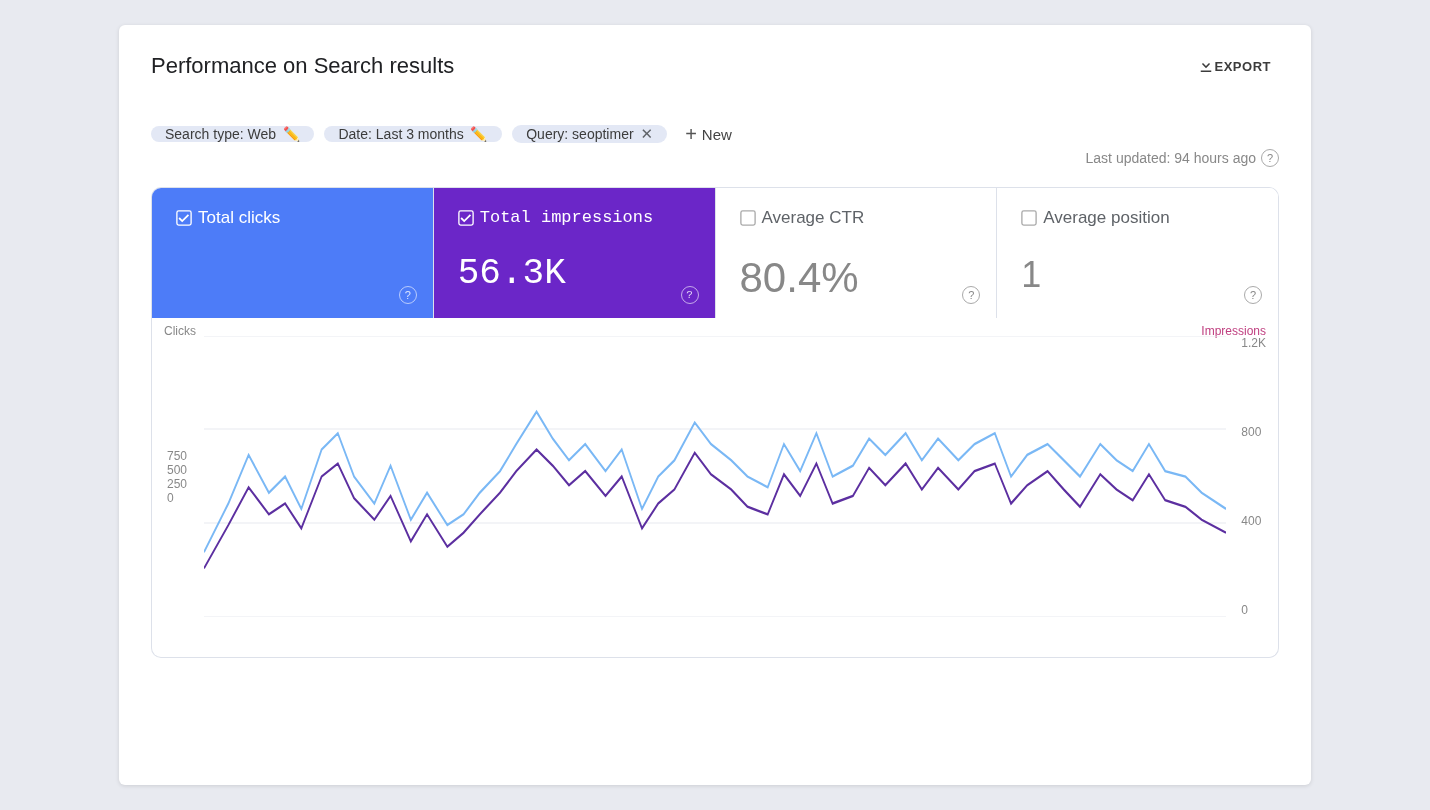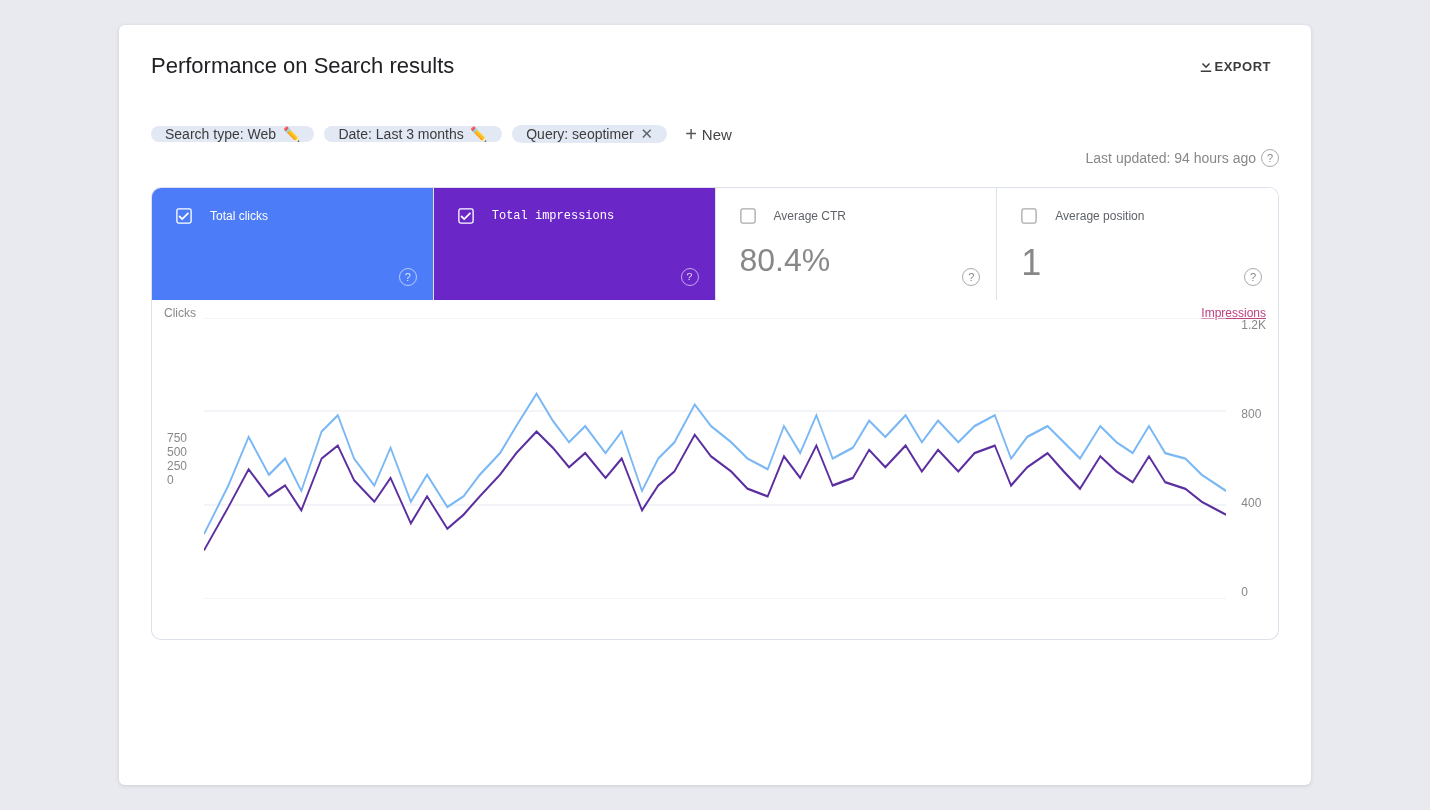--- a/index.html
+++ b/index.html
@@ -131,27 +131,27 @@
     }
     .metric-card:last-child { border-right: none; }
     .metric-card.active-blue {
       background: #4d7cf8;
     }
     .metric-card.active-purple {
       background: #6b26c8;
       font-family: Liberation Mono, monospace;
     }
     .metric-label {
-      font-size: 12px;
+      font-size: 17px;
       font-weight: 500;
       color: #5f6368;
       display: flex;
       align-items: center;
-      gap: 18px;
-      margin-bottom: 18px;
+      gap: 6px;
+      margin-bottom: 26px;
     }
     .metric-card.active-blue .metric-label,
     .metric-card.active-purple .metric-label {
       color: #fff;
     }
     .metric-value {
       font-size: 36px;
       font-weight: 400;
       color: #202124;
     }
@@ -217,21 +217,20 @@
       top: 6px;
       font-size: 12px;
       color: #888;
     }
     .chart-axis-title-right {
       position: absolute;
       right: 12px;
       top: 6px;
       font-size: 12px;
       color: #c04080;
-      text-decoration: underline;
     }
     .chart-svg-wrapper {
       position: absolute;
       left: 52px;
       right: 52px;
       top: 18px;
       bottom: 40px;
     }
     .chart-x-labels {
       position: absolute;
@@ -305,33 +304,34 @@
     </div>
 
     <div class="metric-card active-purple">
       <div class="metric-label">
         <svg class="checkbox-icon" viewBox="0 0 18 18">
           <rect x="1" y="1" width="16" height="16" rx="2" fill="none" stroke="white" stroke-width="1.5"></rect>
           <polyline points="3.5,9 7,12.5 14,5.5" fill="none" stroke="white" stroke-width="2"></polyline>
         </svg>
         <span>Total impressions</span>
       </div>
+      <div class="metric-value">56.3K</div>
       <div class="metric-help">
         <span class="help-circle">?</span>
       </div>
     </div>
 
     <div class="metric-card">
       <div class="metric-label">
         <svg class="checkbox-icon" viewBox="0 0 18 18">
           <rect x="1" y="1" width="16" height="16" rx="2" fill="none" stroke="#aaa" stroke-width="1.5"></rect>
         </svg>
         <span>Average CTR</span>
       </div>
-      <div class="metric-value" style="color:#888; font-size:32px;">80.4%</div>
+      <div class="metric-value" style="color:#888; font-size:42px;">80.4%</div>
       <div class="metric-help">
         <span class="help-circle">?</span>
       </div>
     </div>
 
     <div class="metric-card">
       <div class="metric-label">
         <svg class="checkbox-icon" viewBox="0 0 18 18">
           <rect x="1" y="1" width="16" height="16" rx="2" fill="none" stroke="#aaa" stroke-width="1.5"></rect>
         </svg>

